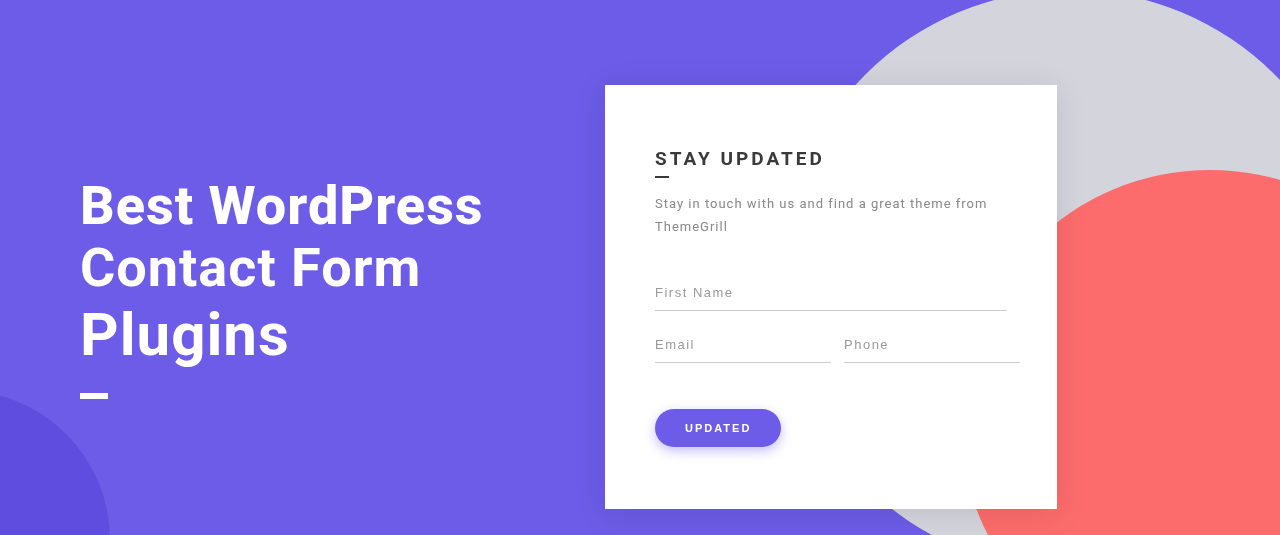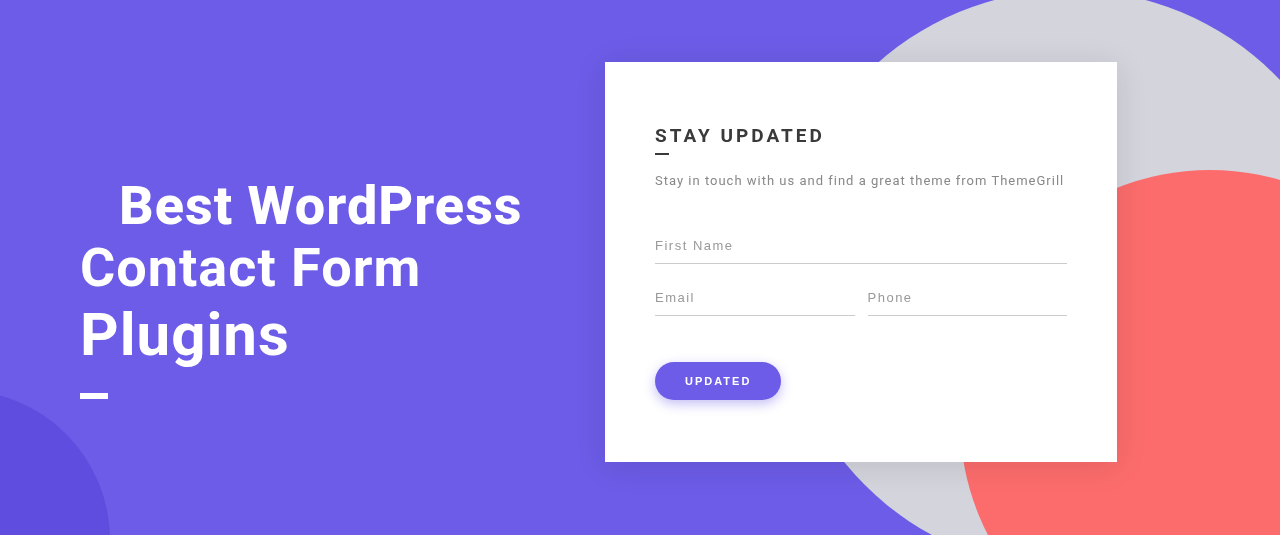--- a/index.html
+++ b/index.html
@@ -59,21 +59,20 @@
       left: 80px;
       top: 175px;
       color: #fff;
     }
     
     .hero-title .line {
       font-size: 54px;
       font-weight: 800;
       line-height: 1.15;
       letter-spacing: 1px;
-      margin-left: 39px;
     }
     
     .hero-title .line2 {
       font-size: 54px;
       font-weight: 700;
       line-height: 1.15;
       letter-spacing: 1px;
     }
     
     .hero-title .line3 {
@@ -86,22 +85,22 @@
     .hero-title .underline {
       width: 28px;
       height: 6px;
       background: #fff;
       margin-top: 22px;
     }
     
     .form-card {
       position: absolute;
       left: 605px;
-      top: 62px;
-      width: 512px;
+      top: 85px;
+      width: 452px;
       background: #fff;
       padding: 62px 50px 62px 50px;
       box-shadow: 0 4px 30px rgba(0,0,0,0.1);
     }
     
     .form-heading {
       font-size: 19px;
       font-weight: 700;
       letter-spacing: 3px;
       color: #3a3a3a;

